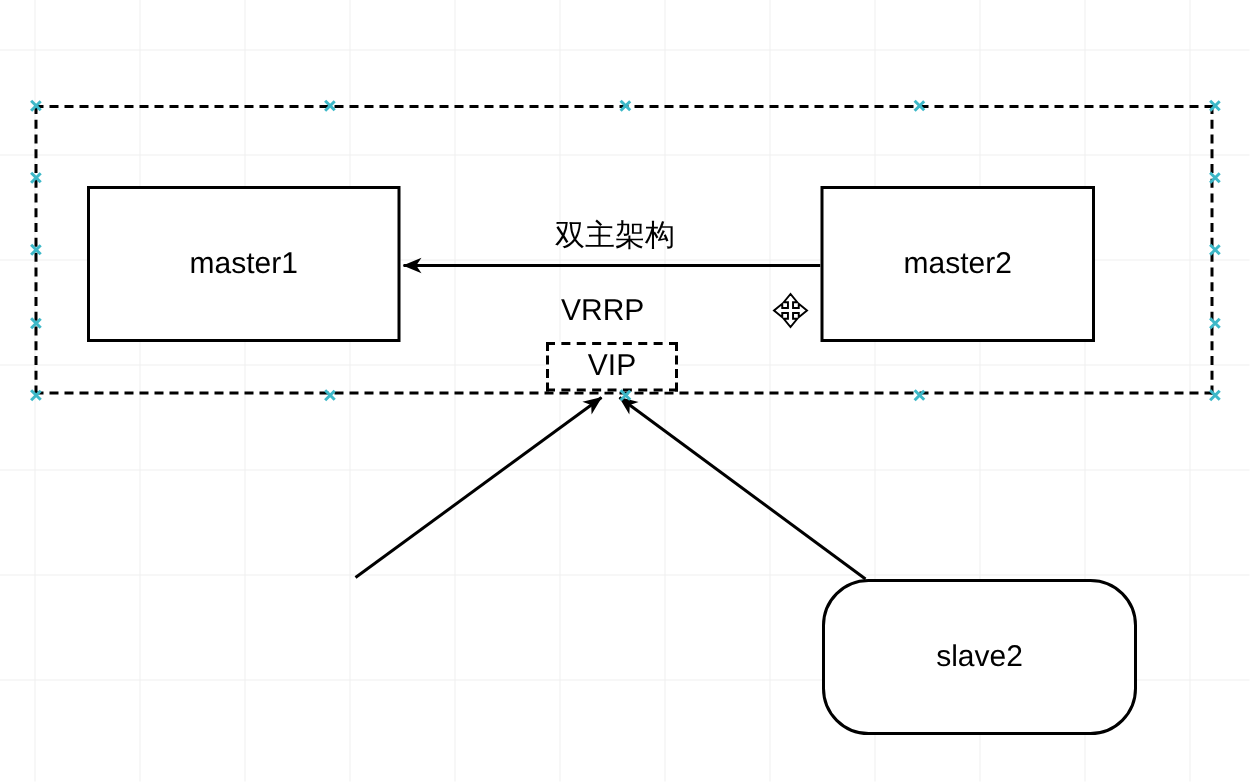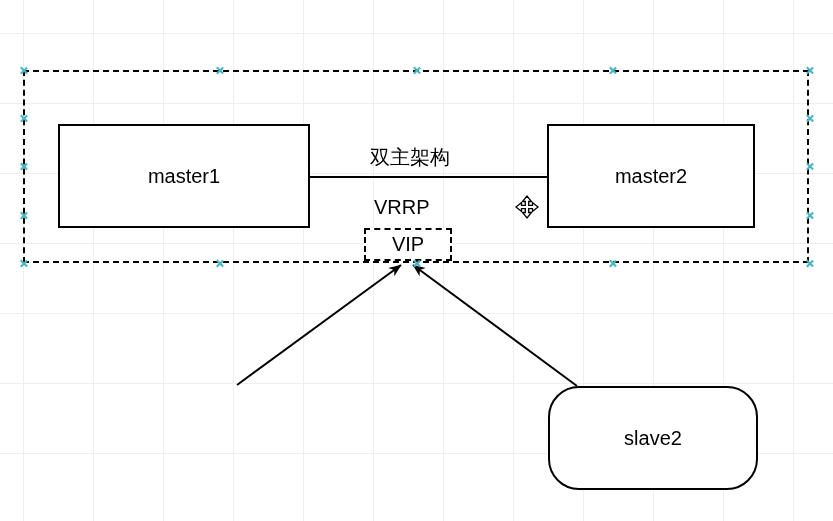--- a/index.html
+++ b/index.html
@@ -42,22 +42,22 @@
   .handle::before{transform:rotate(45deg);}
   .handle::after{transform:rotate(-45deg);}
   .node{
     position:absolute;
     background:var(--node-fill,#fff);
     border:2px solid var(--stroke,#000);
     box-sizing:border-box;
     display:flex;align-items:center;justify-content:center;
     font-size:20px;z-index:3;
   }
-  .node-master1{left:58px;top:124px;width:252px;height:104px;}
-  .node-master2{left:547px;top:124px;width:208px;height:104px;}
+  .node-master1{left:58px;top:124px;width:209px;height:104px;}
+  .node-master2{left:547px;top:124px;width:183px;height:104px;}
   .node-slave1{left:57px;top:385px;width:211px;height:105px;}
   .node-slave2{left:548px;top:386px;width:210px;height:104px;border-radius:31px;}
   .node-vip{
     left:364px;top:228px;width:88px;height:33px;
     border:2px dashed var(--stroke,#000);z-index:4;
   }
   .edge-label{
     position:absolute;left:352px;top:146px;width:116px;
     text-align:center;font-size:20px;line-height:23px;z-index:2;white-space:nowrap;
   }

